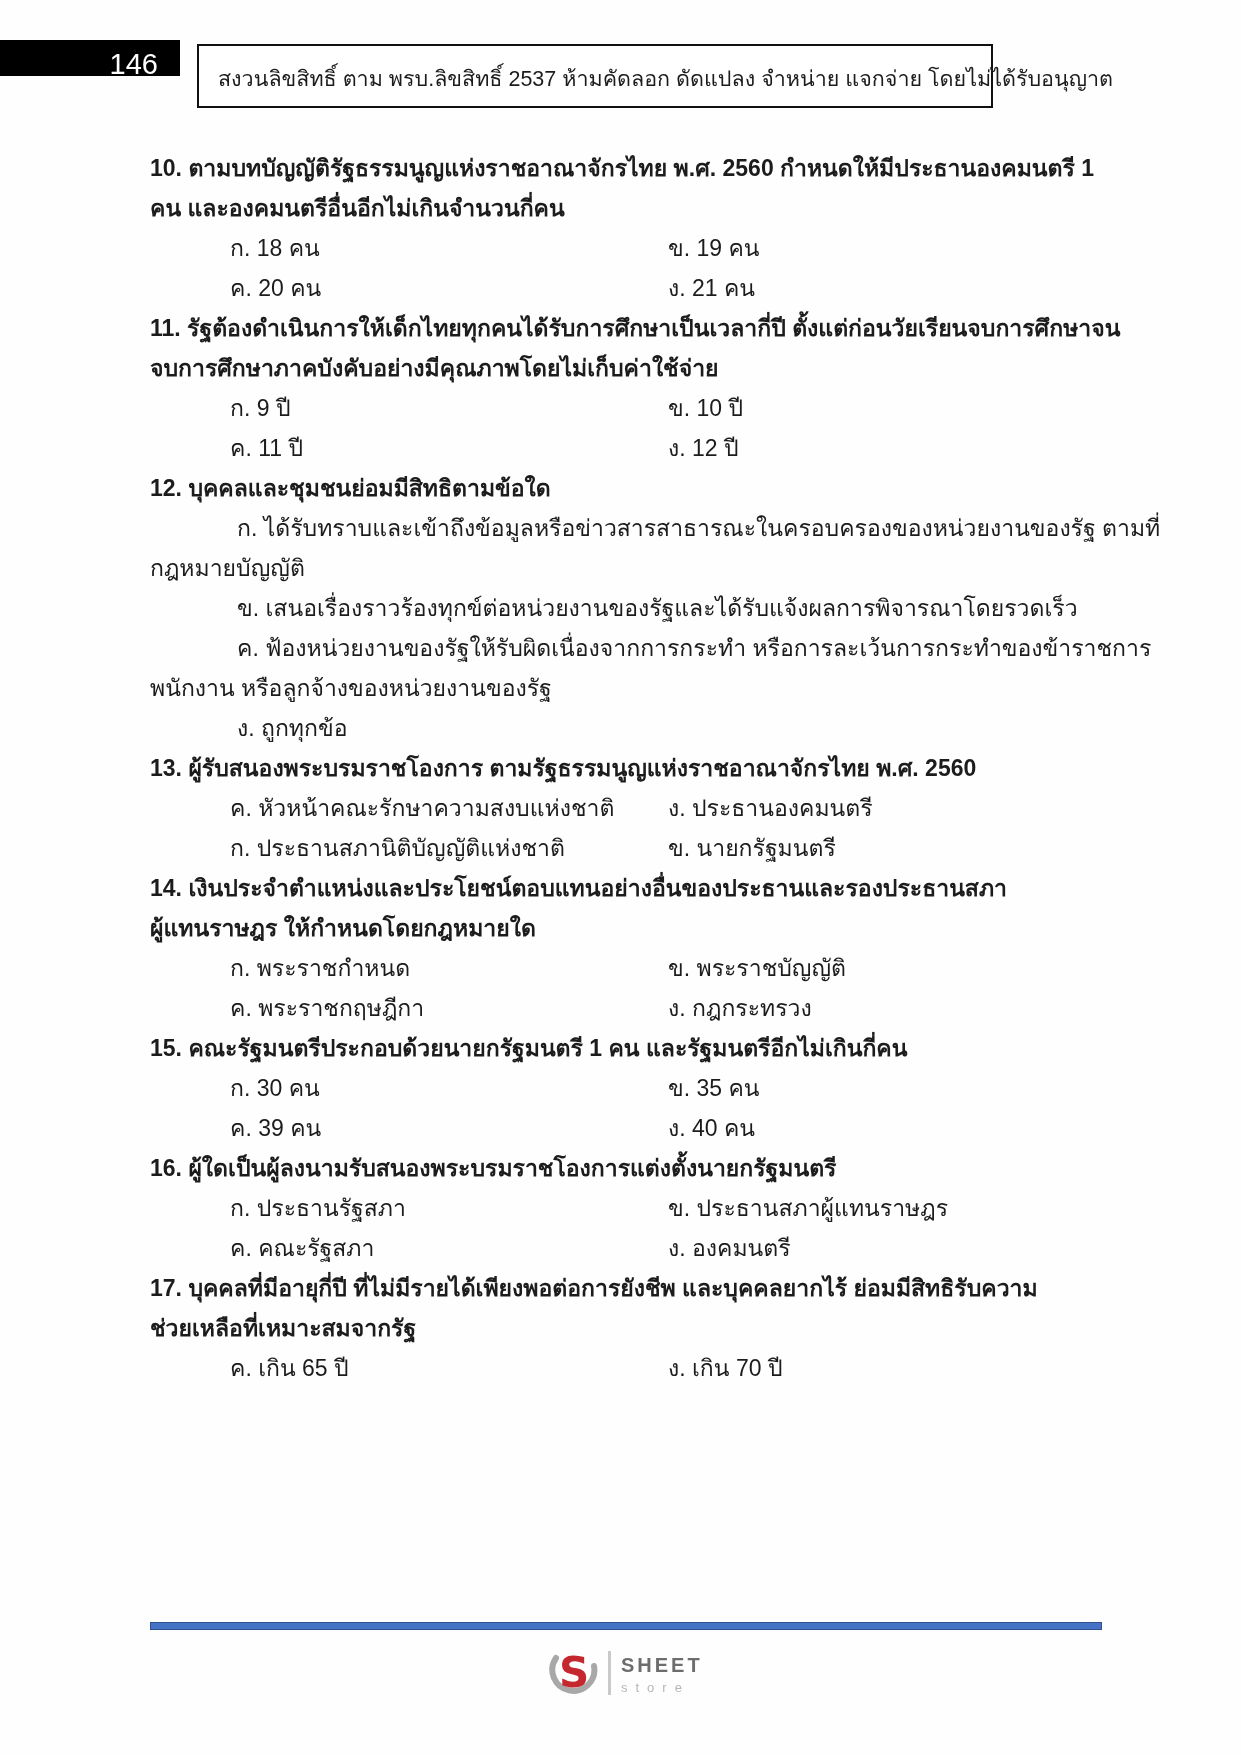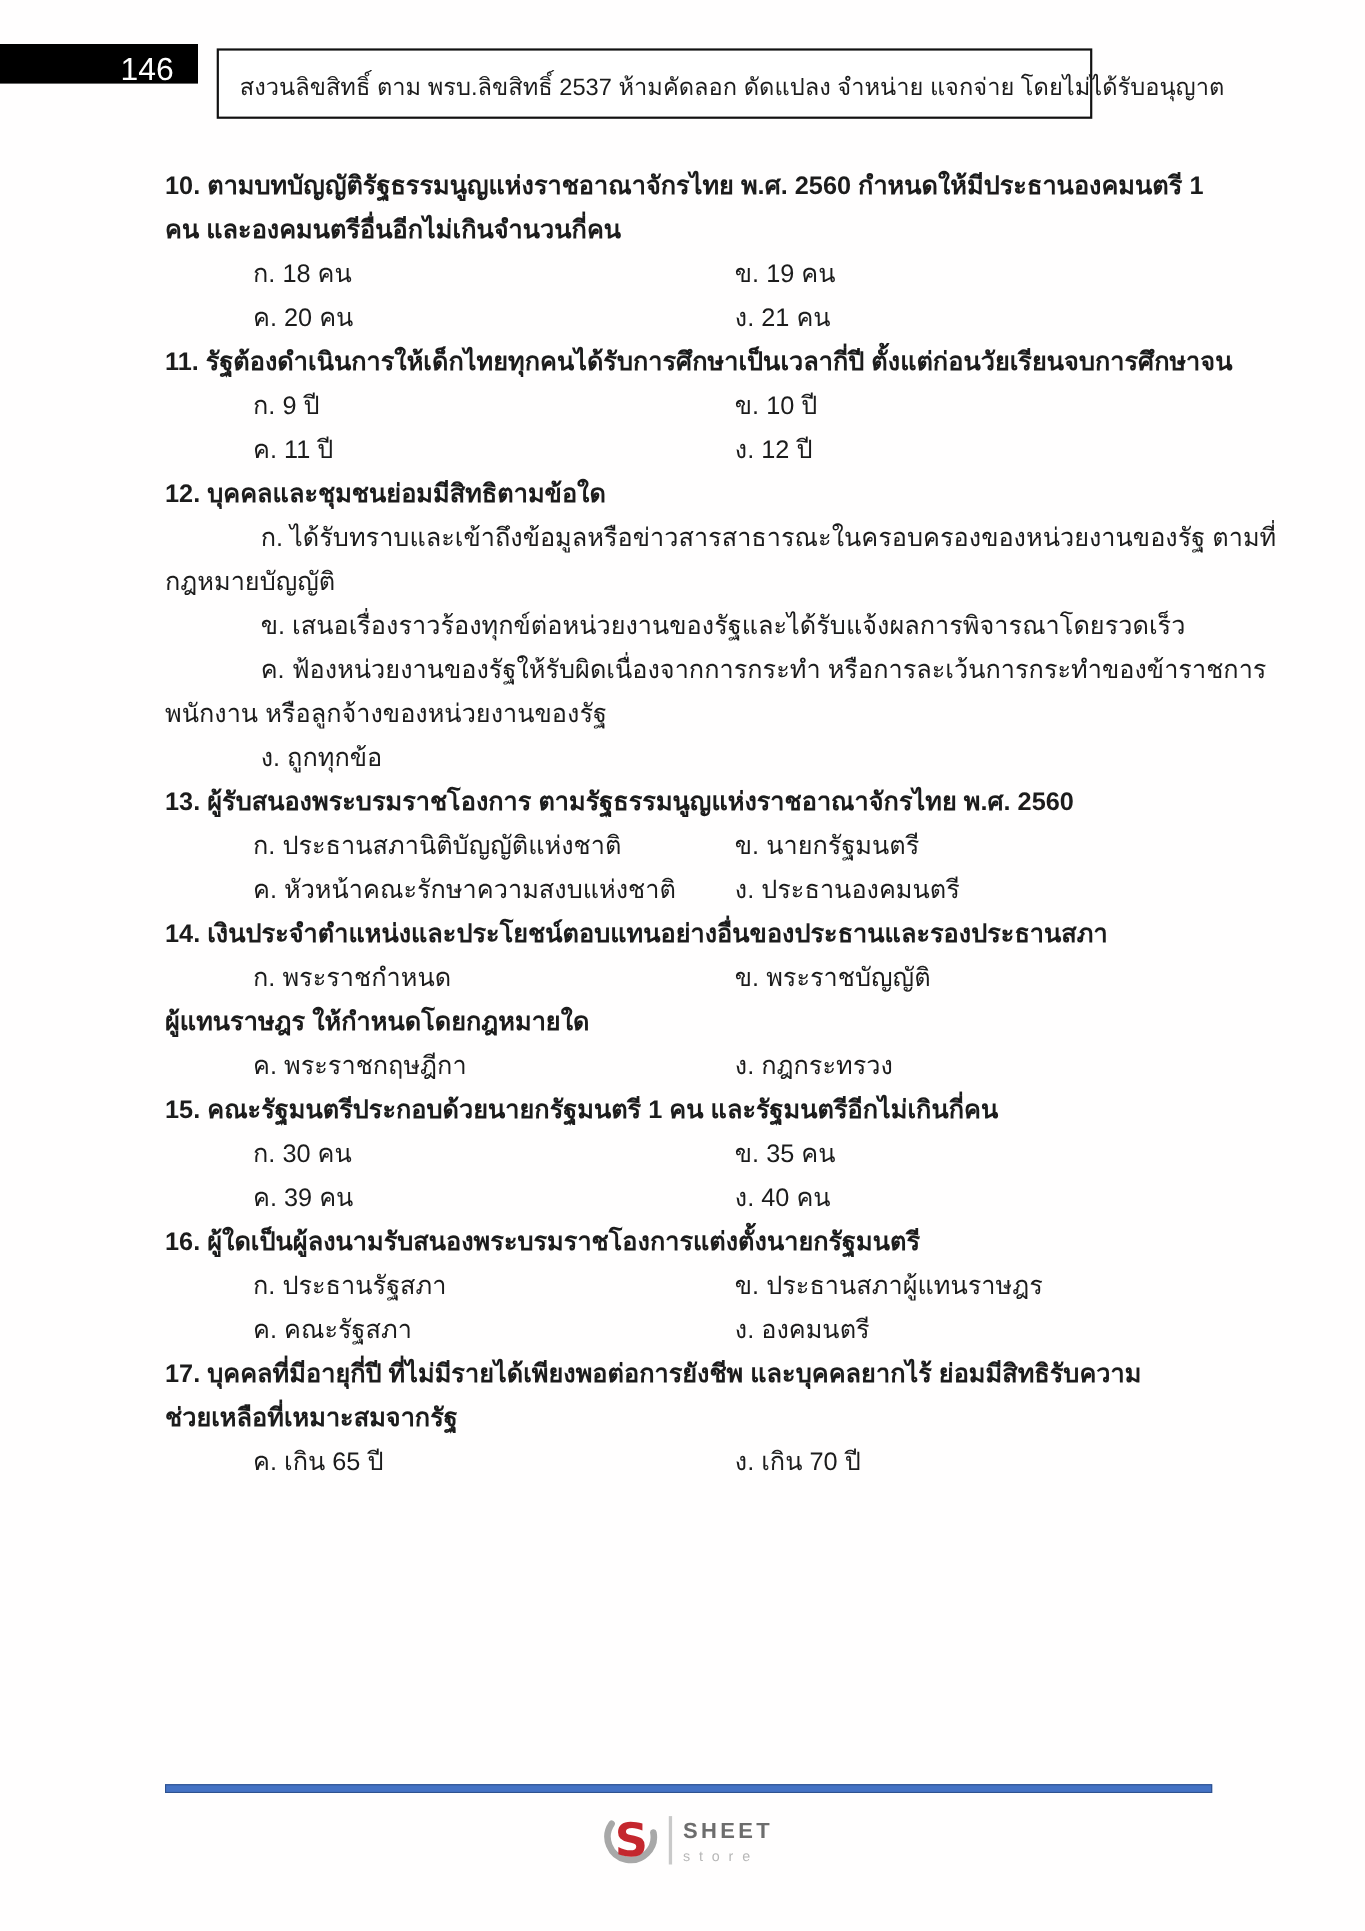--- a/index.html
+++ b/index.html
@@ -85,44 +85,45 @@
 
     <div>
       <div class="row qtext"><span>10.</span> <span>ตามบทบัญญัติรัฐธรรมนูญแห่งราชอาณาจักรไทย พ.ศ. 2560 กำหนดให้มีประธานองคมนตรี 1</span></div>
       <div class="row qtext">คน และองคมนตรีอื่นอีกไม่เกินจำนวนกี่คน</div>
       <div class="row choices"><span class="c1">ก. 18 คน</span><span class="c2">ข. 19 คน</span></div>
       <div class="row choices"><span class="c1">ค. 20 คน</span><span class="c2">ง. 21 คน</span></div>
     </div>
 
     <div>
       <div class="row qtext"><span>11.</span> <span>รัฐต้องดำเนินการให้เด็กไทยทุกคนได้รับการศึกษาเป็นเวลากี่ปี ตั้งแต่ก่อนวัยเรียนจบการศึกษาจน</span></div>
+      <div class="row qtext">จบการศึกษาภาคบังคับอย่างมีคุณภาพโดยไม่เก็บค่าใช้จ่าย</div>
       <div class="row choices"><span class="c1">ก. 9 ปี</span><span class="c2">ข. 10 ปี</span></div>
       <div class="row choices"><span class="c1">ค. 11 ปี</span><span class="c2">ง. 12 ปี</span></div>
     </div>
 
     <div>
       <div class="row qtext"><span>12.</span> <span>บุคคลและชุมชนย่อมมีสิทธิตามข้อใด</span></div>
       <div class="row opt indent">ก. ได้รับทราบและเข้าถึงข้อมูลหรือข่าวสารสาธารณะในครอบครองของหน่วยงานของรัฐ ตามที่</div>
       <div class="row opt">กฎหมายบัญญัติ</div>
       <div class="row opt indent">ข. เสนอเรื่องราวร้องทุกข์ต่อหน่วยงานของรัฐและได้รับแจ้งผลการพิจารณาโดยรวดเร็ว</div>
       <div class="row opt indent">ค. ฟ้องหน่วยงานของรัฐให้รับผิดเนื่องจากการกระทำ หรือการละเว้นการกระทำของข้าราชการ</div>
       <div class="row opt">พนักงาน หรือลูกจ้างของหน่วยงานของรัฐ</div>
       <div class="row opt indent">ง. ถูกทุกข้อ</div>
     </div>
 
     <div>
       <div class="row qtext"><span>13.</span> <span>ผู้รับสนองพระบรมราชโองการ ตามรัฐธรรมนูญแห่งราชอาณาจักรไทย พ.ศ. 2560</span></div>
+      <div class="row choices"><span class="c1">ค. หัวหน้าคณะรักษาความสงบแห่งชาติ</span><span class="c2">ง. ประธานองคมนตรี</span></div>
       <div class="row choices"><span class="c1">ก. ประธานสภานิติบัญญัติแห่งชาติ</span><span class="c2">ข. นายกรัฐมนตรี</span></div>
-      <div class="row choices"><span class="c1">ค. หัวหน้าคณะรักษาความสงบแห่งชาติ</span><span class="c2">ง. ประธานองคมนตรี</span></div>
     </div>
 
     <div>
       <div class="row qtext"><span>14.</span> <span>เงินประจำตำแหน่งและประโยชน์ตอบแทนอย่างอื่นของประธานและรองประธานสภา</span></div>
+      <div class="row qtext">ผู้แทนราษฎร ให้กำหนดโดยกฎหมายใด</div>
       <div class="row choices"><span class="c1">ก. พระราชกำหนด</span><span class="c2">ข. พระราชบัญญัติ</span></div>
-      <div class="row qtext">ผู้แทนราษฎร ให้กำหนดโดยกฎหมายใด</div>
       <div class="row choices"><span class="c1">ค. พระราชกฤษฎีกา</span><span class="c2">ง. กฎกระทรวง</span></div>
     </div>
 
     <div>
       <div class="row qtext"><span>15.</span> <span>คณะรัฐมนตรีประกอบด้วยนายกรัฐมนตรี 1 คน และรัฐมนตรีอีกไม่เกินกี่คน</span></div>
       <div class="row choices"><span class="c1">ก. 30 คน</span><span class="c2">ข. 35 คน</span></div>
       <div class="row choices"><span class="c1">ค. 39 คน</span><span class="c2">ง. 40 คน</span></div>
     </div>
 
     <div>

